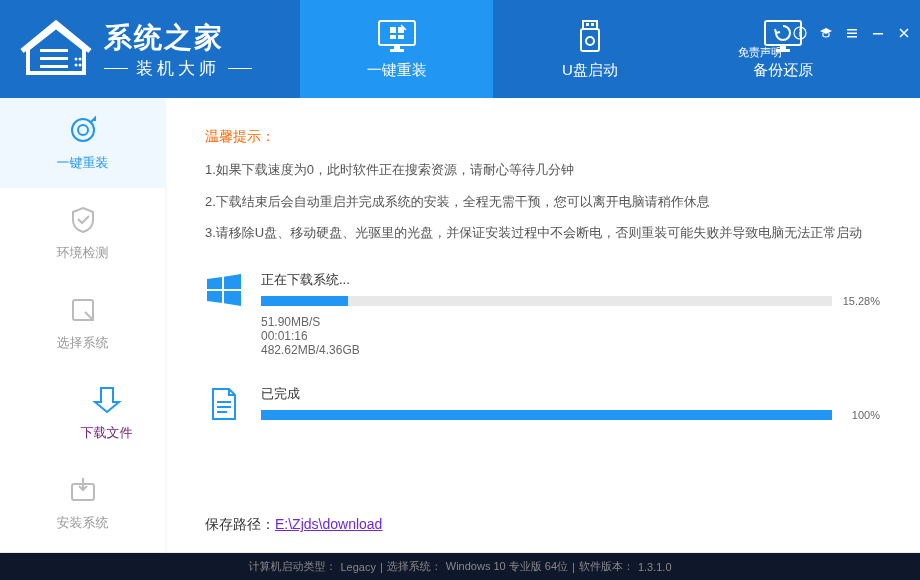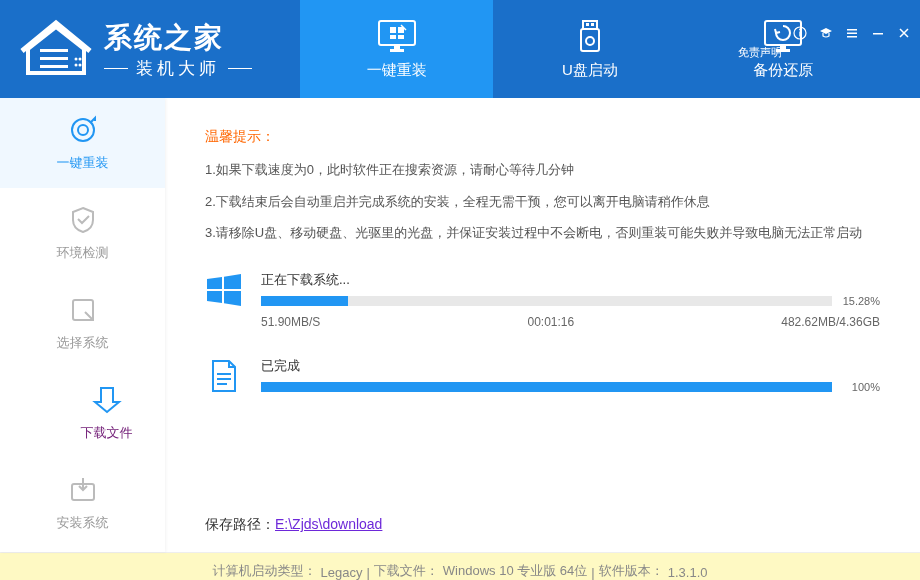--- a/index.html
+++ b/index.html
@@ -31,25 +31,25 @@
 .tip { color: #555; font-size: 13px; margin-bottom: 12px; line-height: 1.5; }
 .progress-section { margin-top: 28px; }
 .prog-row { display: flex; align-items: flex-start; margin-bottom: 28px; gap: 18px; }
 .prog-icon { width: 38px; height: 38px; flex-shrink: 0; }
 .prog-content { flex: 1; }
 .prog-label { font-size: 13px; color: #333; margin-bottom: 6px; }
 .prog-bar-wrap { position: relative; display: flex; align-items: center; gap: 8px; }
 .prog-bar { flex: 1; height: 10px; background: #e8e8e8; position: relative; }
 .prog-fill { height: 100%; background: #2196f3; }
 .prog-pct { font-size: 11px; color: #666; min-width: 40px; text-align: right; }
-.prog-stats { display: flex; justify-content: space-between; font-size: 12px; color: #666; margin-top: 8px; }
+.prog-stats { display: flex; justify-content: space-between; font-size: 12px; color: #666; margin-top: 8px; flex-direction: column; }
 .save-path { position: absolute; bottom: 18px; left: 40px; font-size: 14px; }
 .save-path-label { color: #333; }
 .save-path-val { color: #6d28d9; text-decoration: underline; }
-.footer { height: 28px; background: #fef9c3; border-top: 1px solid #eee; display: flex; align-items: flex-end; justify-content: center; font-size: 13px; color: #888; }
+.footer { height: 28px; background: #0f172a; border-top: 1px solid #eee; display: flex; align-items: center; justify-content: center; font-size: 11px; color: #888; }
 .footer span { margin: 0 2px; }
 </style>
 </head>
 <body>
 
 <div class="header">
   <div class="logo-area">
     <svg class="logo-icon" viewBox="0 0 72 60">
       <path d="M8 30 L36 8 L64 30 L64 54 L8 54 Z" fill="none" stroke="#fff" stroke-width="4"></path>
       <path d="M2 32 L36 4 L70 32" fill="none" stroke="#fff" stroke-width="5"></path>
@@ -218,18 +218,18 @@
     <div class="save-path">
       <span class="save-path-label">保存路径：</span><span class="save-path-val">E:\Zjds\download</span>
     </div>
   </div>
 </div>
 
 <div class="footer">
   <span>计算机启动类型：</span>
   <span>Legacy</span>
   <span> | </span>
-  <span>下载文件：</span>
+  <span>选择系统：</span>
   <span>Windows 10 专业版 64位</span>
   <span> | </span>
   <span>软件版本：</span>
   <span>1.3.1.0</span>
 </div>
 
 </body></html>

